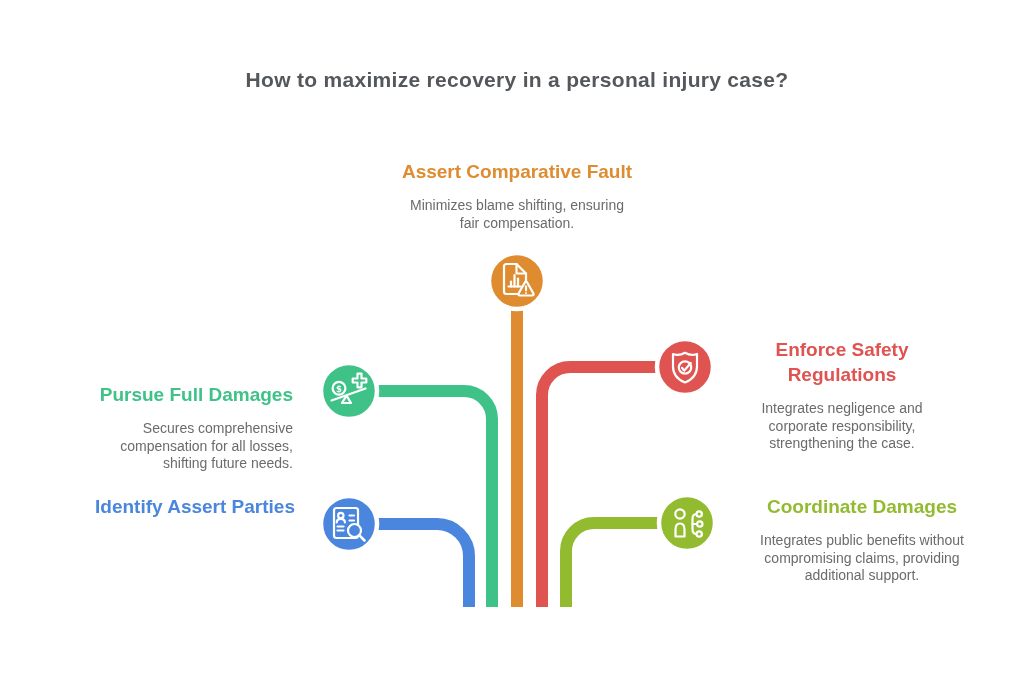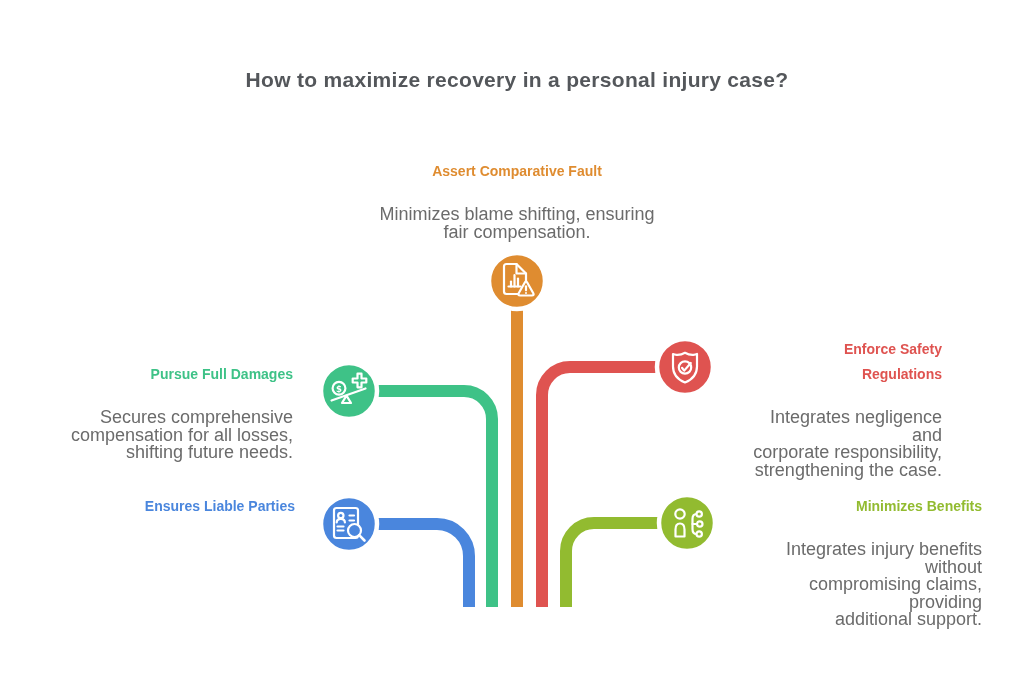--- a/index.html
+++ b/index.html
@@ -7,32 +7,32 @@
     position:relative;width:1034px;height:692px;background:#ffffff;
     font-family:"Liberation Sans", sans-serif;overflow:hidden;
   }
   .main-title{
     position:absolute;top:68px;left:0;width:1034px;text-align:center;
     font-size:21px;font-weight:700;color:var(--title-color);letter-spacing:.3px;
   }
   .lines-svg{position:absolute;left:0;top:0;}
   .block{position:absolute;}
   .block .h{
-    font-size:14px;font-weight:700;line-height:25px;white-space:pre-line;
+    font-size:19px;font-weight:700;line-height:25px;white-space:pre-line;
   }
   .block .desc{
-    font-size:18px;font-weight:400;line-height:17.5px;color:var(--desc-color);
-    white-space:pre-line;margin-top:22px;
+    font-size:14px;font-weight:400;line-height:17.5px;color:var(--desc-color);
+    white-space:pre-line;margin-top:13px;
   }
   .t-center{text-align:center}
   .t-right{text-align:right}
-  .t-left{text-align:right}
+  .t-left{text-align:center}
   .nowrap{white-space:nowrap}
   .b-assert{left:357px;top:159px;width:320px;}
-  .b-pursue{left:43px;top:362px;width:250px;}
+  .b-pursue{left:43px;top:382px;width:250px;}
   .b-identify{left:45px;top:494px;width:250px;}
   .b-enforce{left:742px;top:337px;width:200px;}
   .b-coordinate{left:742px;top:494px;width:240px;}
   .c-orange{color:var(--col-orange)}
   .c-green{color:var(--col-green)}
   .c-blue{color:var(--col-blue)}
   .c-red{color:var(--col-red)}
   .c-olive{color:var(--col-olive)}
 </style>
 </head>
@@ -128,31 +128,31 @@
   </div>
 
   <div class="block b-pursue t-right">
     <div class="h c-green nowrap">Pursue Full Damages</div>
     <div class="desc">Secures comprehensive
 compensation for all losses,
 shifting future needs.</div>
   </div>
 
   <div class="block b-identify t-right">
-    <div class="h c-blue nowrap">Ensures Liable Parties</div>
+    <div class="h c-blue nowrap">Identify Assert Parties</div>
   </div>
 
   <div class="block b-enforce t-left">
     <div class="h c-red">Enforce Safety
 Regulations</div>
     <div class="desc">Integrates negligence and
 corporate responsibility,
 strengthening the case.</div>
   </div>
 
   <div class="block b-coordinate t-left">
-    <div class="h c-olive nowrap">Minimizes Benefits</div>
-    <div class="desc">Integrates injury benefits without
+    <div class="h c-olive nowrap">Coordinate Damages</div>
+    <div class="desc">Integrates public benefits without
 compromising claims, providing
 additional support.</div>
   </div>
 
 </div>
 
 </body></html>

